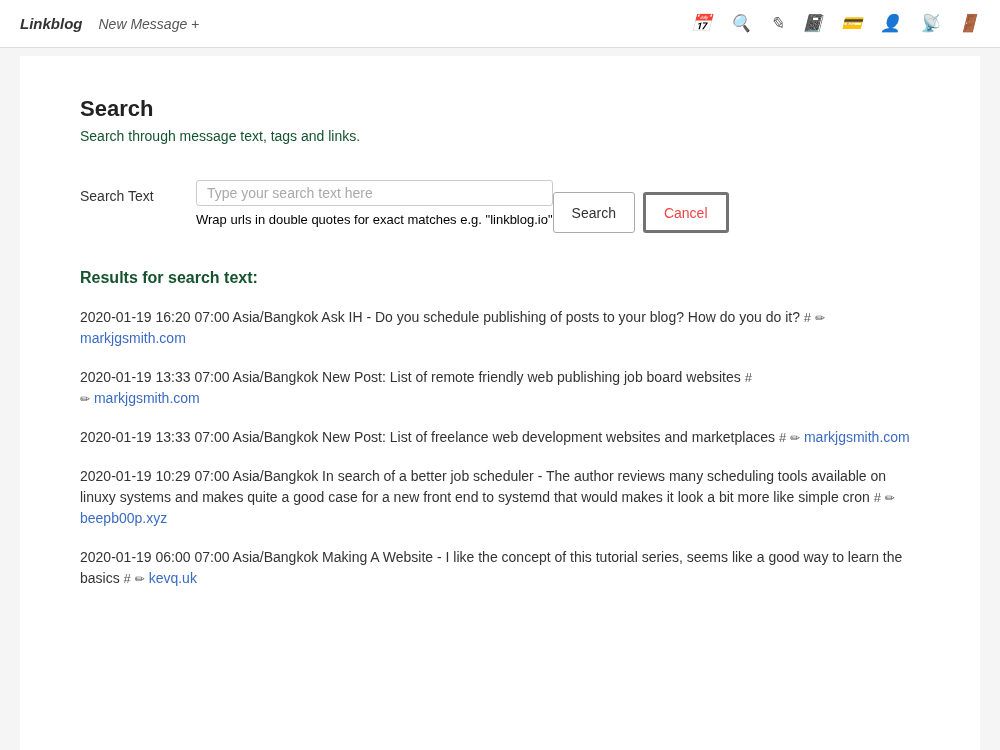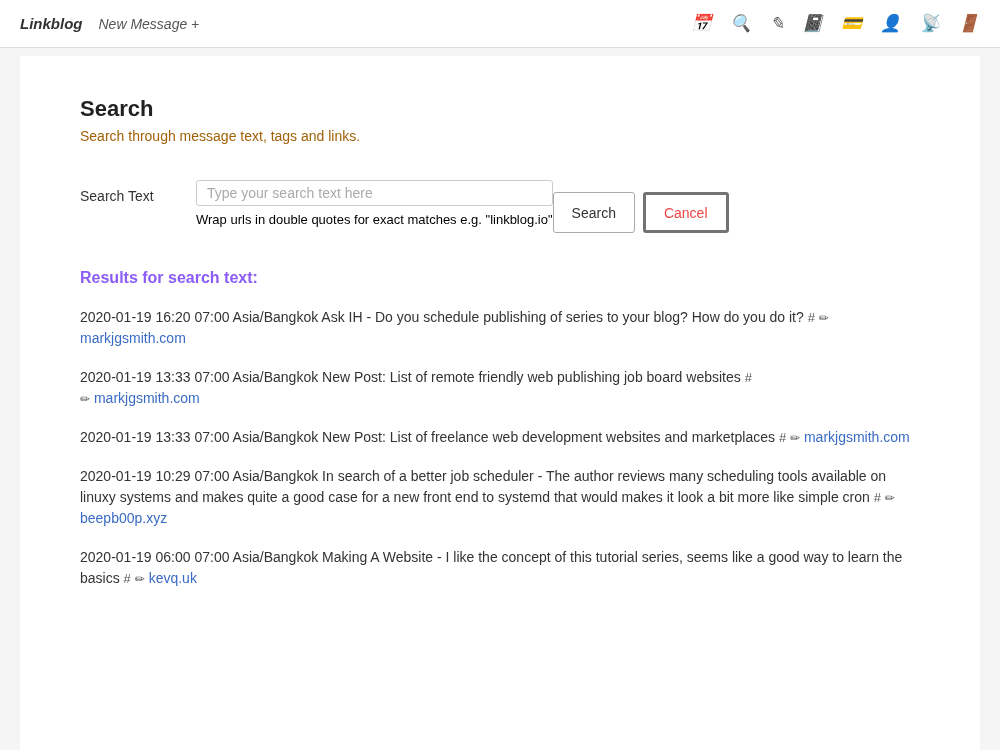--- a/index.html
+++ b/index.html
@@ -61,21 +61,21 @@
 
     
     .page-title {
       font-size: 22px;
       font-weight: 600;
       color: #222;
       margin-bottom: 6px;
     }
     .page-subtitle {
       font-size: 14px;
-      color: #a16207;
+      color: #14532d;
       margin-bottom: 36px;
     }
 
     
     .search-form {
       display: flex;
       flex-direction: row;
       gap: 0;
       margin-bottom: 36px;
     }
@@ -137,21 +137,21 @@
       background: #fff;
       color: #e44;
       border-radius: 3px;
       cursor: pointer;
     }
 
     
     .results-heading {
       font-size: 16px;
       font-weight: 600;
-      color: #8b5cf6;
+      color: #14532d;
       margin-bottom: 20px;
     }
     .result-item {
       margin-bottom: 18px;
       font-size: 14px;
       line-height: 1.5;
       color: #333;
     }
     .result-item a {
       color: #3a6bc4;
@@ -204,21 +204,21 @@
       <button class="btn-search">Search</button>
       <button class="btn-cancel">Cancel</button>
     </div>
   </div>
 
   <div class="results-section">
     <h2 class="results-heading">Results for search text:</h2>
 
     <div class="result-item">
       <span>2020-01-19 16:20 07:00 Asia/Bangkok</span>
-      <span> Ask IH - Do you schedule publishing of series to your blog? How do you do it?</span>
+      <span> Ask IH - Do you schedule publishing of posts to your blog? How do you do it?</span>
       <span class="icon-hash"> #</span>
       <span class="icon-pencil"> ✏</span>
       <a href="#">markjgsmith.com</a>
     </div>
 
     <div class="result-item">
       <span>2020-01-19 13:33 07:00 Asia/Bangkok</span>
       <span> New Post: List of remote friendly web publishing job board websites</span>
       <span class="icon-hash"> #</span>
       <br>

